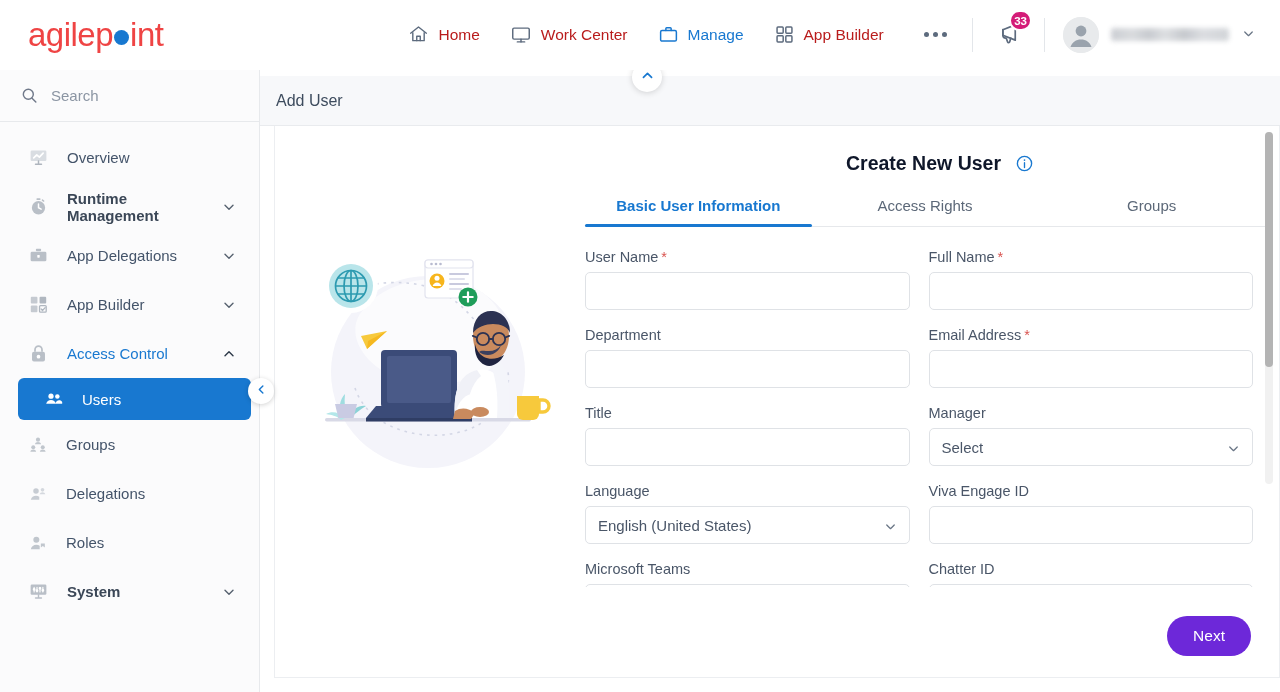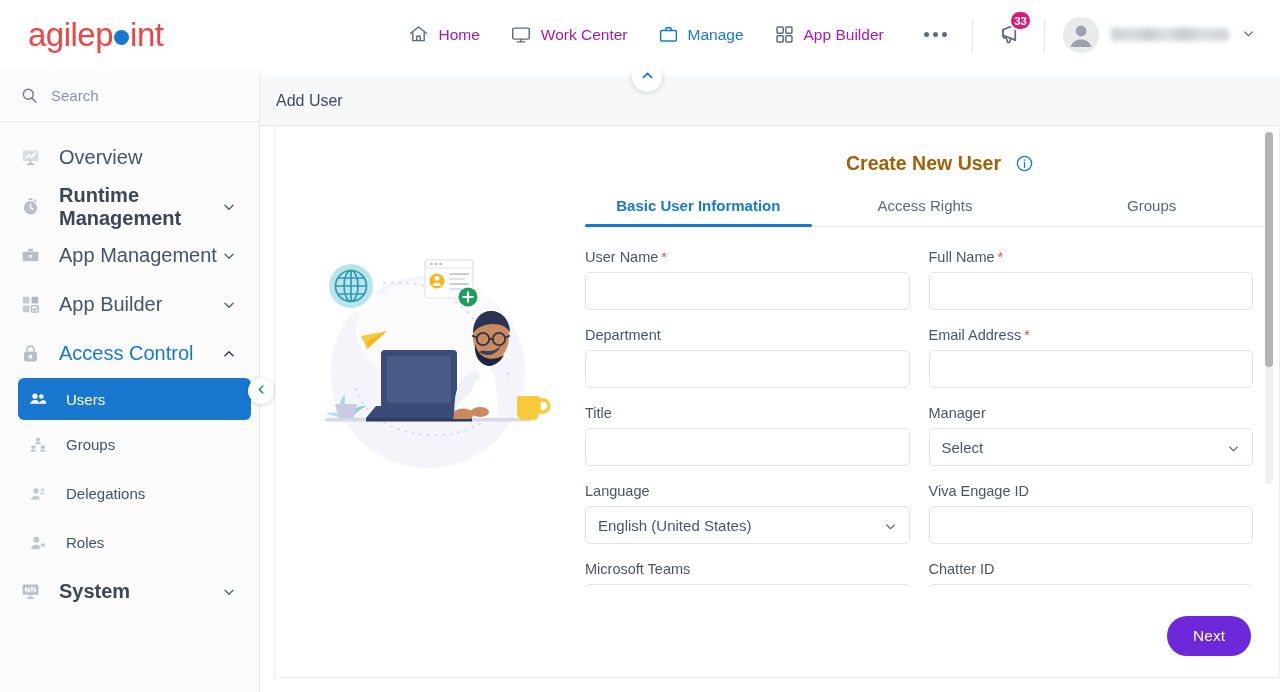--- a/index.html
+++ b/index.html
@@ -19,21 +19,21 @@
     border-bottom: 1px solid #ffffff; z-index: 30;
   }
   .logo { margin-left: 28px; display: flex; align-items: baseline;
           font-size: 33px; letter-spacing: -0.5px; color: #ef4444; font-weight: 400; }
   .logo .dot {
     display: inline-block; width: 15px; height: 15px; border-radius: 50%;
     background: #1878d0; margin: 0 1px; position: relative; top: -1px;
   }
   .mainnav { display: flex; align-items: center; gap: 30px; margin-left: 245px; }
   .navitem { display: flex; align-items: center; gap: 9px; cursor: pointer;
-             font-size: 15.5px; color: #a21caf; }
+             font-size: 15.5px; color: #b91c1c; }
   .navitem.active { color: #1878d0; }
   .navitem svg { display: block; }
   .dots { display: flex; gap: 4px; margin-left: 10px; cursor: pointer; }
   .dots i { width: 5px; height: 5px; border-radius: 50%; background: #5d6b7e; display: block; }
 
   .topright { margin-left: auto; display: flex; align-items: center; height: 100%; }
   .vsep { width: 1px; height: 34px; background: #e3e6ea; }
   .announce { position: relative; margin: 0 22px; cursor: pointer; }
   .badge {
     position: absolute; top: -9px; right: -10px; min-width: 21px; height: 21px;
@@ -61,33 +61,33 @@
   .searchrow { height: 52px; display: flex; align-items: center; padding: 0 0 0 20px;
                border-bottom: 1px solid #e7e9ec; }
   .searchrow .sicon { margin-right: 12px; display: flex; }
   .searchinput { border: none; outline: none; background: transparent;
                  font-family: "Liberation Sans", sans-serif; font-size: 15px;
                  color: #5d6b7e; width: 180px; }
   .searchinput::placeholder { color: #8b95a3; }
 
   .navlist { padding-top: 11px; }
   .row {
-    display: flex; align-items: center; height: 49px; padding-left: 20px;
-    cursor: pointer; position: relative; font-size: 20px; color: #44546a;
+    display: flex; align-items: center; height: 49px; padding-left: 28px;
+    cursor: pointer; position: relative; font-size: 15px; color: #44546a;
   }
   .row .ico { width: 26px; display: flex; align-items: center; justify-content: flex-start;
               margin-right: 13px; flex-shrink: 0; }
   .row .lbl { flex: 1; }
   .row .chev { margin-right: 22px; color: #55606e; display: flex; }
   .row.sub { padding-left: 28px; font-size: 15px; }
   .row.sub .ico { width: 26px; margin-right: 12px; }
   .row.accent .lbl { color: #1878d0; }
   .row.selected {
     background: #1878d0; color: #ffffff; border-radius: 6px;
-    margin: 0 10px 0 18px; height: 42px; padding-left: 10px; width: 233px;
+    margin: 0 10px 0 18px; height: 42px; padding-left: 26px; width: 233px;
   }
   .row.selected .lbl { color: #ffffff; }
   .row.bold .lbl { font-weight: 600; color: #3b4757; }
 
   .collapse-handle {
     position: absolute; left: 248px; top: 378px; width: 26px; height: 26px;
     border-radius: 50%; background: #ffffff; box-shadow: 0 1px 5px rgba(0,0,0,.18);
     display: flex; align-items: center; justify-content: center; cursor: pointer; z-index: 25;
   }
 
@@ -110,21 +110,21 @@
     display: flex; flex-direction: column;
   }
   .cardbody { flex: 1; display: flex; position: relative; overflow: hidden; }
 
   .illus { width: 310px; display: flex; align-items: center; justify-content: center;
            padding-top: 8px; }
 
   .formside { flex: 1; padding: 26px 0 0 0; position: relative; }
   .title-row { display: flex; align-items: center; justify-content: center;
                gap: 14px; margin-bottom: 22px; padding-right: 30px; }
-  .title { font-size: 19.5px; color: #a16207; font-weight: 600; margin-left: 46px; }
+  .title { font-size: 19.5px; color: #0f172a; font-weight: 600; margin-left: 46px; }
   .info-ico { cursor: pointer; display: flex; }
 
   .tabs { display: flex; border-bottom: 1px solid #e6e8eb; margin-right: 14px; }
   .tab { flex: 1; text-align: center; padding-bottom: 12px; font-size: 15px;
          color: #5c6878; cursor: pointer; position: relative; }
   .tab.active { color: #1878d0; font-weight: 600; }
   .tab.active::after {
     content: ""; position: absolute; left: 0; right: 0; bottom: -1px;
     height: 3px; background: #1878d0; border-radius: 2px;
   }
@@ -297,21 +297,21 @@
       </div>
 
       <div class="row">
         <span class="ico">
           <svg width="21" height="21" viewBox="0 0 24 24">
             <rect x="3" y="7.6" width="18" height="11" rx="1.6" fill="#b9bfc7"></rect>
             <rect x="9" y="4.4" width="6" height="2.6" rx=".9" fill="#b9bfc7"></rect>
             <rect x="10.6" y="11.3" width="2.8" height="3.2" rx=".7" fill="#fff"></rect>
           </svg>
         </span>
-        <span class="lbl">App Management</span>
+        <span class="lbl">App Delegations</span>
         <span class="chev">
           <svg width="16" height="16" viewBox="0 0 24 24" fill="none" stroke="#55606e" stroke-width="2.1" stroke-linecap="round" stroke-linejoin="round">
               <path d="M6 9.5 12 15.5 18 9.5"></path>
             </svg>
         </span>
       </div>
 
       <div class="row">
         <span class="ico">
           <svg width="21" height="21" viewBox="0 0 24 24">

